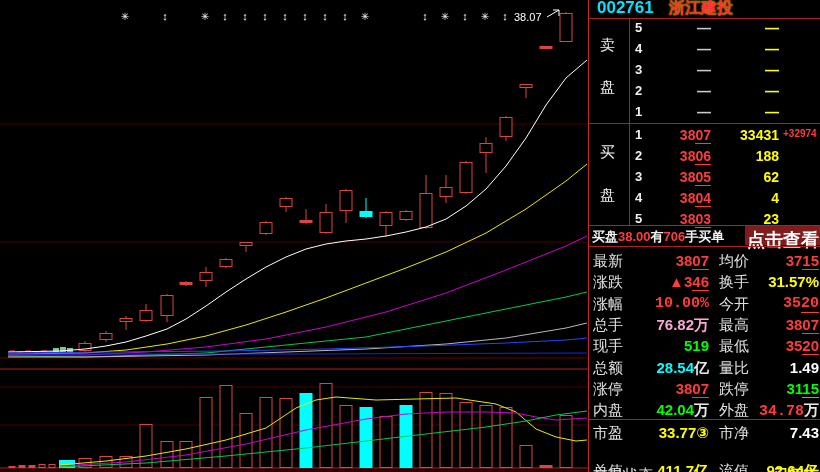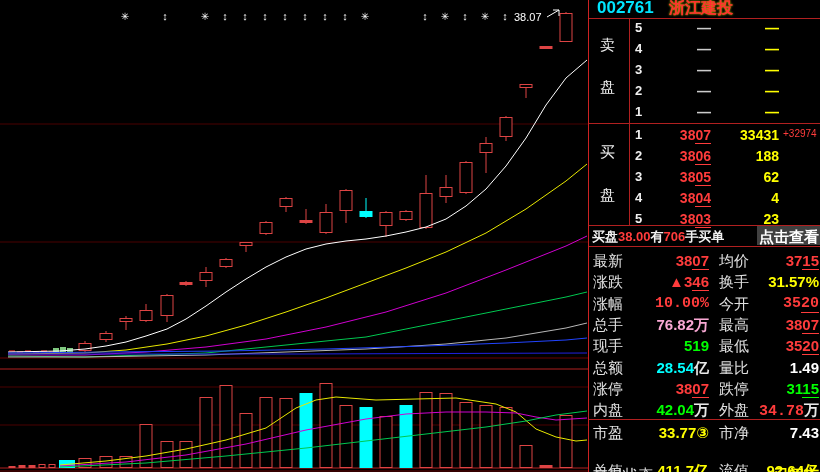--- a/index.html
+++ b/index.html
@@ -16,27 +16,27 @@
   #title{position:absolute;left:0;top:0;width:232px;height:18px;white-space:nowrap;}
   #stock-code{position:absolute;left:8px;top:-2px;font-size:17px;font-weight:bold;color:#00e5ff;}
   #stock-name{position:absolute;left:80px;top:-2px;font-size:16px;font-weight:bold;color:#ff3030;
               text-shadow:0 0 2px rgba(255,255,0,.85);}
   .side-char{position:absolute;left:11px;width:18px;font-size:15px;color:#f0f0f0;}
   .ob-row{position:absolute;left:42px;width:190px;height:20px;font-size:14px;font-weight:bold;}
   .ob-level{position:absolute;left:4px;color:#f0f0f0;font-size:13px;}
   .ob-price{position:absolute;left:0;width:80px;text-align:right;color:#ff3c3c;}
   .ob-price.dash{color:#cccccc;}
   .ob-vol{position:absolute;left:84px;width:64px;text-align:right;color:#ffff00;}
-  .ob-extra{position:absolute;left:152px;top:1px;font-size:10px;font-weight:normal;color:#ff3c3c;}
+  .ob-extra{position:absolute;left:152px;top:1px;font-size:10px;font-weight:bold;color:#ff3c3c;}
   .u2{border-bottom:1px solid currentColor;}
   #buy-info{position:absolute;left:3px;top:228px;width:229px;height:18px;white-space:nowrap;
             font-size:13px;font-weight:bold;color:#f0f0f0;}
   .bi-red{color:#ff3c3c;}
   #buy-info-badge{position:absolute;right:0px;top:226px;height:16px;padding:2px 2px 1px 2px;
-            background:#404040;color:#ffffff;font-size:15px;font-weight:bold;cursor:pointer;}
+            background:#7f1d1d;color:#ffffff;font-size:18px;font-weight:bold;cursor:pointer;}
   .st-row{position:absolute;left:0;width:232px;height:20px;font-size:15px;}
   .st-l-label{position:absolute;left:4px;color:#e0e0e0;}
   .st-l-val{position:absolute;left:40px;width:80px;text-align:right;font-weight:bold;}
   .st-r-label{position:absolute;left:130px;color:#e0e0e0;}
   .st-r-val{position:absolute;left:148px;width:82px;text-align:right;font-weight:bold;}
 </style>
 </head>
 <body>
 
 <div id="app">

